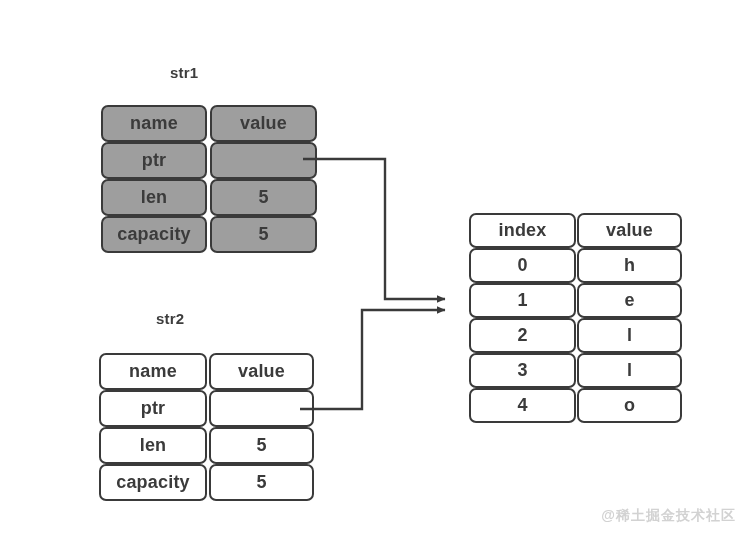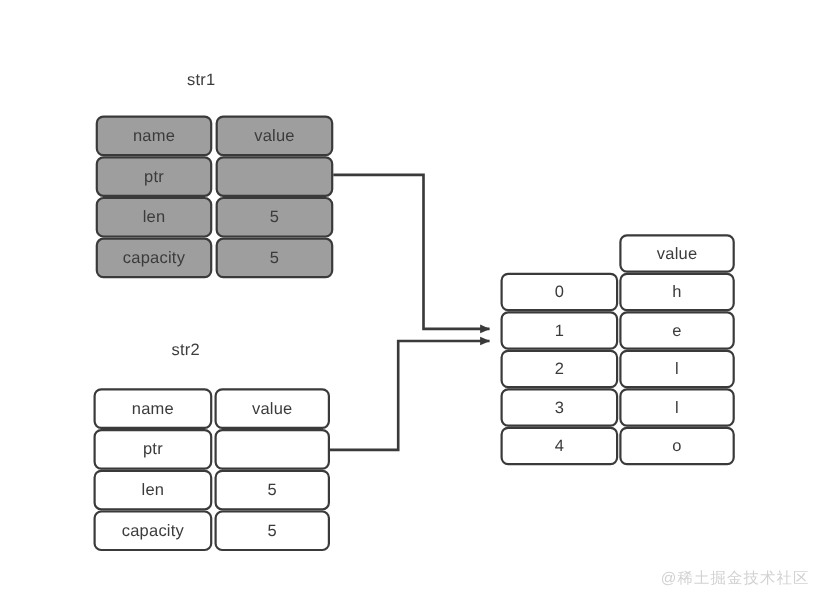--- a/index.html
+++ b/index.html
@@ -13,56 +13,58 @@
     position: relative;
     overflow: hidden;
     font-family: "Liberation Sans", sans-serif;
     color: #3b3b3b;
   }
   #canvas {
     position: absolute;
     left: 0; top: 0;
     width: 754px;
     height: 547px;
+    font-weight: bold;
   }
   .struct-title {
     position: absolute;
     font-size: 15px;
     color: #3d3d3d;
     white-space: nowrap;
     letter-spacing: 0.2px;
   }
   .cell {
     position: absolute;
     box-sizing: border-box;
     border: 2px solid #3a3a3a;
     border-radius: 7px;
     display: flex;
     align-items: center;
     justify-content: center;
-    font-size: 15px;
+    font-size: 18px;
     color: #3b3b3b;
     background: #ffffff;
     letter-spacing: 0.2px;
+    margin-left: 14px;
   }
   .cell.filled {
     background: #9e9e9e;
     border-color: #3a3a3a;
   }
   .arrows {
     position: absolute;
     left: 0; top: 0;
     width: 754px;
     height: 547px;
     pointer-events: none;
   }
   .watermark {
     position: absolute;
     right: 18px;
-    bottom: 12px;
+    bottom: 22px;
     font-size: 14px;
     color: #d2d2d2;
     white-space: nowrap;
     letter-spacing: 1px;
   }
 </style>
 </head>
 <body>
 
 <div id="canvas">
@@ -88,20 +90,21 @@
 
   <div class="cell" style="left:85px; top:390px; width:108px; height:37px;">ptr</div>
   <div class="cell" style="left:195px; top:390px; width:105px; height:37px;"></div>
 
   <div class="cell" style="left:85px; top:427px; width:108px; height:37px;">len</div>
   <div class="cell" style="left:195px; top:427px; width:105px; height:37px;">5</div>
 
   <div class="cell" style="left:85px; top:464px; width:108px; height:37px;">capacity</div>
   <div class="cell" style="left:195px; top:464px; width:105px; height:37px;">5</div>
 
+  <div class="cell" style="left:455px; top:213px; width:107px; height:35px;">index</div>
   <div class="cell" style="left:563px; top:213px; width:105px; height:35px;">value</div>
 
   <div class="cell" style="left:455px; top:248px; width:107px; height:35px;">0</div>
   <div class="cell" style="left:563px; top:248px; width:105px; height:35px;">h</div>
 
   <div class="cell" style="left:455px; top:283px; width:107px; height:35px;">1</div>
   <div class="cell" style="left:563px; top:283px; width:105px; height:35px;">e</div>
 
   <div class="cell" style="left:455px; top:318px; width:107px; height:35px;">2</div>
   <div class="cell" style="left:563px; top:318px; width:105px; height:35px;">l</div>

